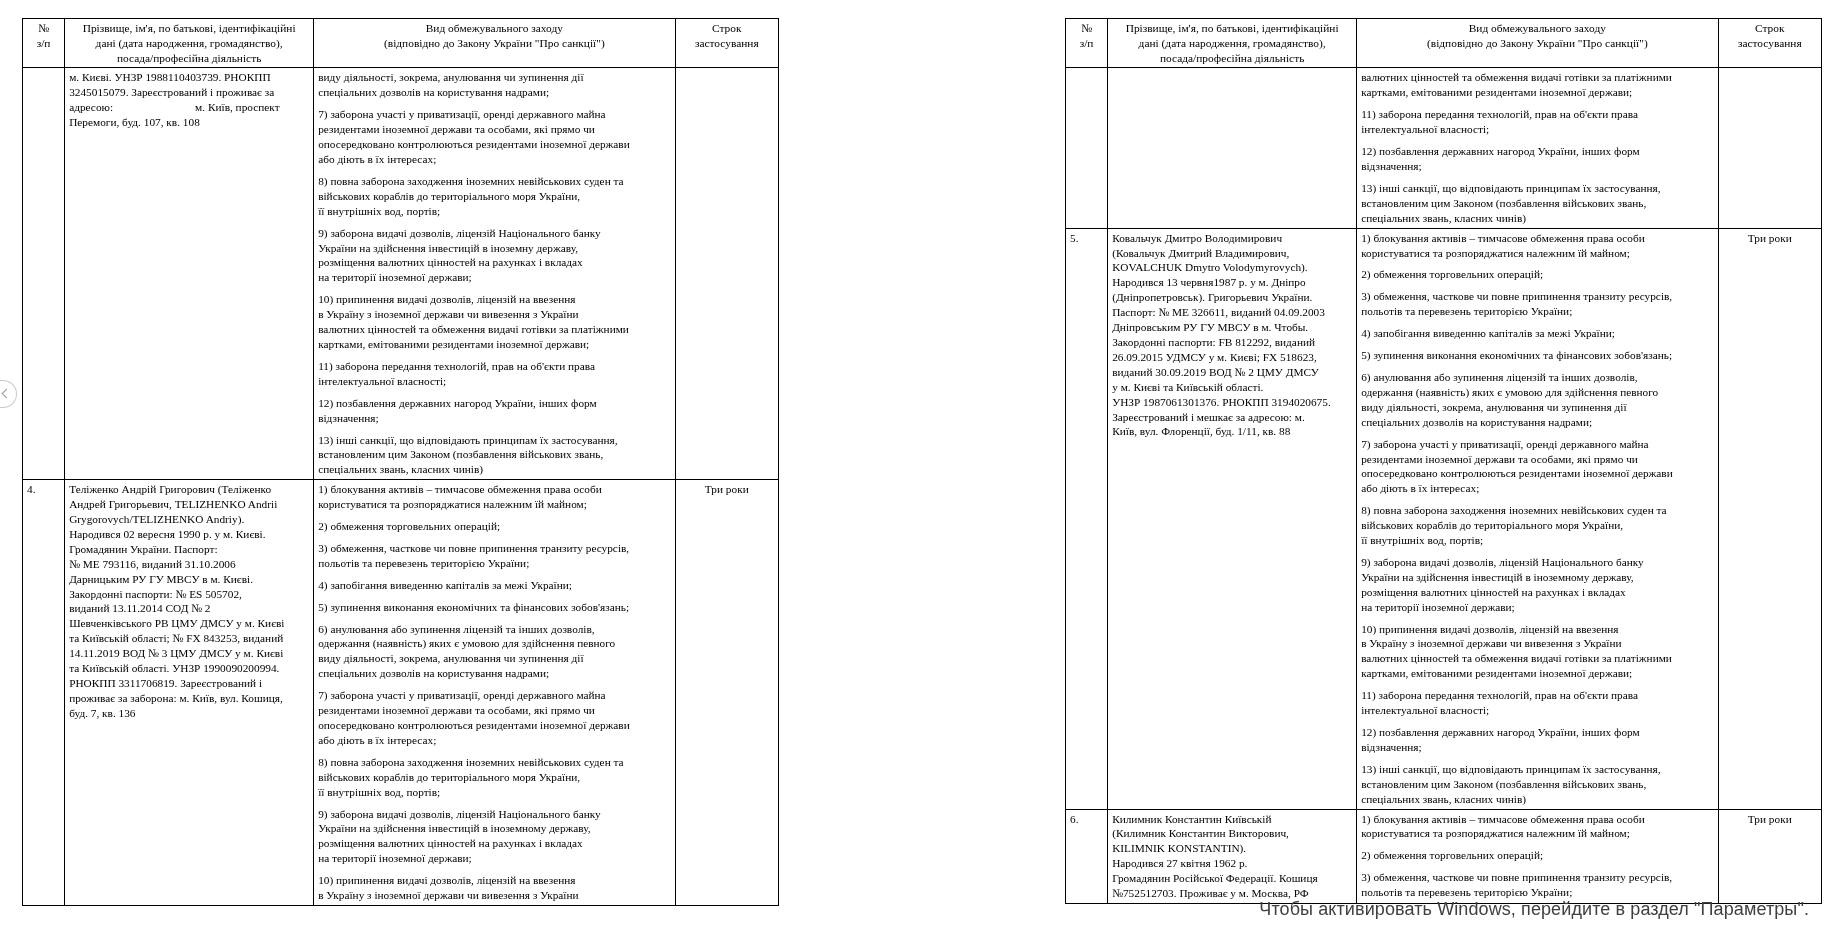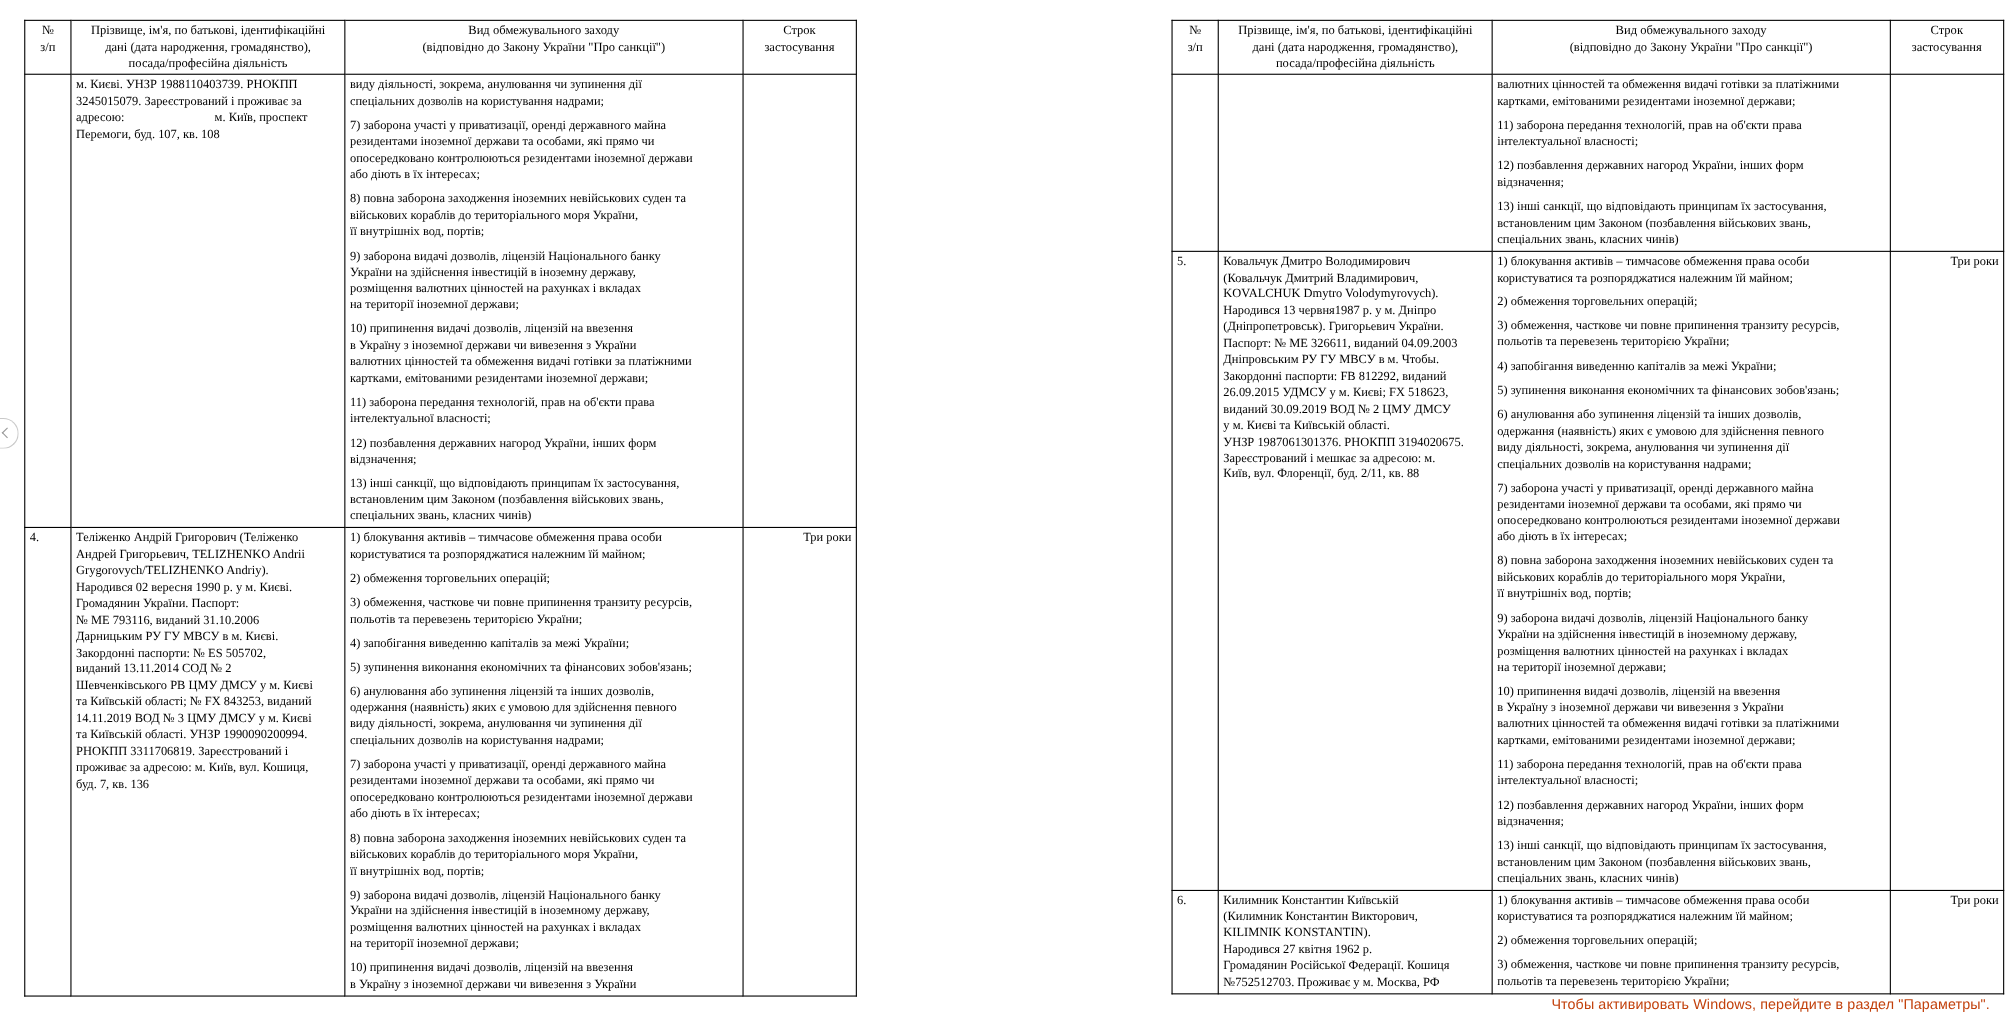--- a/index.html
+++ b/index.html
@@ -60,21 +60,21 @@
     padding-left: 10px;
     padding-top: 4px;
     margin-top: 36px;
   }
   td.c-meas {
     padding-left: 8px;
     padding-top: 2px;
     padding-right: 4px;
   }
   td.c-term {
-    text-align: right;
+    text-align: center;
     padding-top: 4px;
     white-space: nowrap;
   }
   
   tr.cont td { border-top: none; }
 
   .para { margin: 0 0 7px 0; }
   .para:last-child { margin-bottom: 0; }
   .line { display: block; }
   .nm   { display: block; }
@@ -103,22 +103,22 @@
     border-bottom: 1px solid #9a9a9a;
     transform: rotate(45deg);
   }
 
   
   .watermark {
     position: absolute;
     right: 16px;
     bottom: 10px;
     font-family: "Liberation Sans", "DejaVu Sans", sans-serif;
-    font-size: 13px;
-    color: #c2410c;
+    font-size: 18px;
+    color: #404040;
     white-space: nowrap;
     letter-spacing: 0.1px;
   }
 </style>
 </head>
 <body>
 
 <div class="page" id="page-left">
   <table class="sanctions">
     <colgroup>
@@ -215,21 +215,21 @@
             <span class="nm">Громадянин України. Паспорт:</span>
             <span class="nm">№ МЕ 793116, виданий 31.10.2006</span>
             <span class="nm">Дарницьким РУ ГУ МВСУ в м. Києві.</span>
             <span class="nm">Закордонні паспорти: № ES 505702,</span>
             <span class="nm">виданий 13.11.2014 СОД № 2</span>
             <span class="nm">Шевченківського РВ ЦМУ ДМСУ у м. Києві</span>
             <span class="nm">та Київській області; № FX 843253, виданий</span>
             <span class="nm">14.11.2019 ВОД № 3 ЦМУ ДМСУ у м. Києві</span>
             <span class="nm">та Київській області. УНЗР 1990090200994.</span>
             <span class="nm">РНОКПП 3311706819. Зареєстрований і</span>
-            <span class="nm">проживає за адресою: м. Київ, вул. Кошиця,</span>
+            <span class="nm">проживає за заборона: м. Київ, вул. Кошиця,</span>
             <span class="nm">буд. 7, кв. 136</span>
           </div>
         </td>
         <td class="c-meas">
           <div class="para">
             <span class="line">1) блокування активів – тимчасове обмеження права особи</span>
             <span class="line">користуватися та розпоряджатися належним їй майном;</span>
           </div>
           <div class="para">
             <span class="line">2) обмеження торговельних операцій;</span>
@@ -343,21 +343,21 @@
             <span class="nm">Народився 13 червня1987 р. у м. Дніпро</span>
             <span class="nm">(Дніпропетровськ). Григорьевич України.</span>
             <span class="nm">Паспорт: № МЕ 326611, виданий 04.09.2003</span>
             <span class="nm">Дніпровським РУ ГУ МВСУ в м. Чтобы.</span>
             <span class="nm">Закордонні паспорти: FB 812292, виданий</span>
             <span class="nm">26.09.2015 УДМСУ у  м. Києві; FX 518623,</span>
             <span class="nm">виданий 30.09.2019 ВОД № 2 ЦМУ ДМСУ</span>
             <span class="nm">у м. Києві та Київській області.</span>
             <span class="nm">УНЗР 1987061301376. РНОКПП 3194020675.</span>
             <span class="nm">Зареєстрований і мешкає за адресою: м.</span>
-            <span class="nm">Київ, вул. Флоренції, буд. 2/11, кв. 88</span>
+            <span class="nm">Київ, вул. Флоренції, буд. 1/11, кв. 88</span>
           </div>
         </td>
         <td class="c-meas">
           <div class="para">
             <span class="line">1) блокування активів – тимчасове обмеження права особи</span>
             <span class="line">користуватися та розпоряджатися належним їй майном;</span>
           </div>
           <div class="para">
             <span class="line">2) обмеження торговельних операцій;</span>
           </div>

